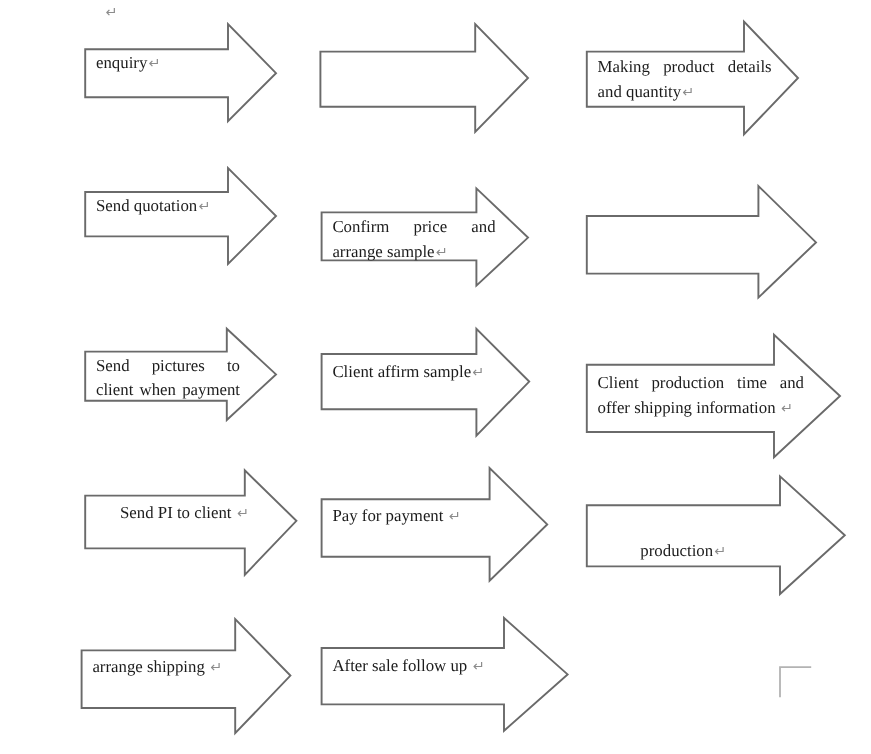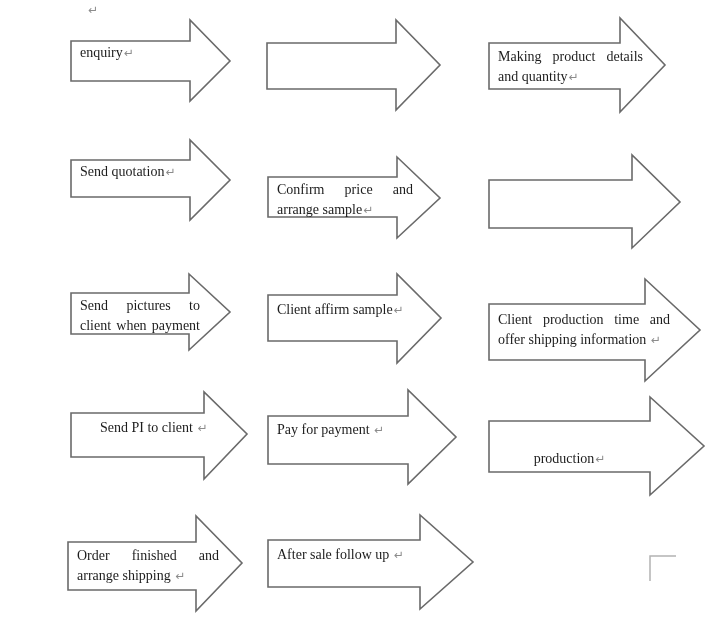--- a/index.html
+++ b/index.html
@@ -73,20 +73,19 @@
       <div class="label" style="left: 80px; top: 413px; width: 130px; height: 44px; padding-top: 5px; margin-left: 20px;">
         <div class="line">Send PI to client <span class="pmark">↵</span></div>
       </div>
       <div class="label" style="left: 277px; top: 416px; width: 138px; height: 48px; padding-top: 4px;">
         <div class="line">Pay for payment <span class="pmark">↵</span></div>
       </div>
       <div class="label" style="left: 498px; top: 421px; width: 143px; height: 51px; padding-top: 4px; margin-top: 24px;">
         <div class="line ctr">production<span class="pmark">↵</span></div>
       </div>
       <div class="label" style="left: 77px; top: 542px; width: 142px; height: 48px; padding-top: 4px;">
-        <div class="line just">Order finished and</div>
         <div class="line">arrange shipping <span class="pmark">↵</span></div>
       </div>
       <div class="label" style="left: 277px; top: 540px; width: 150px; height: 47px; padding-top: 5px;">
         <div class="line">After sale follow up <span class="pmark">↵</span></div>
       </div>
     </div>
 </div>
 
 </body></html>

